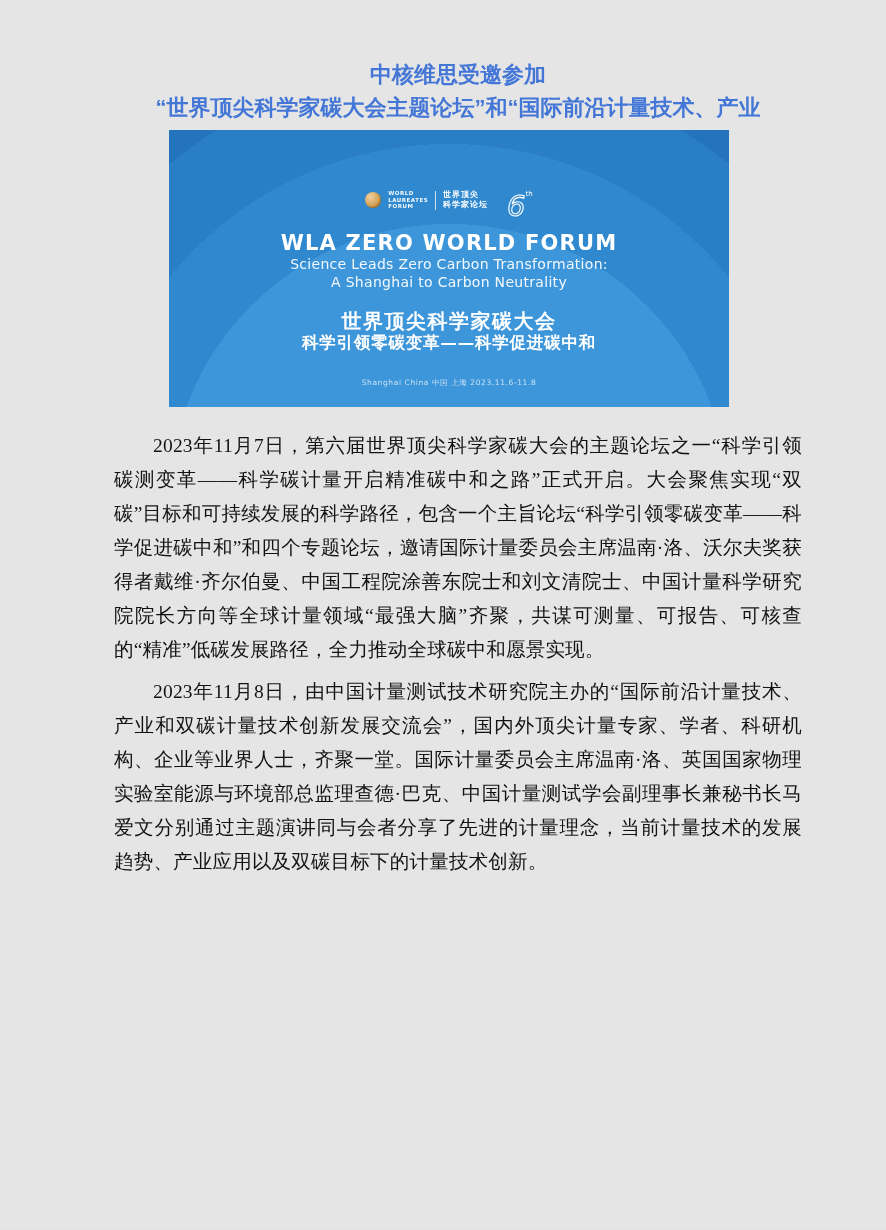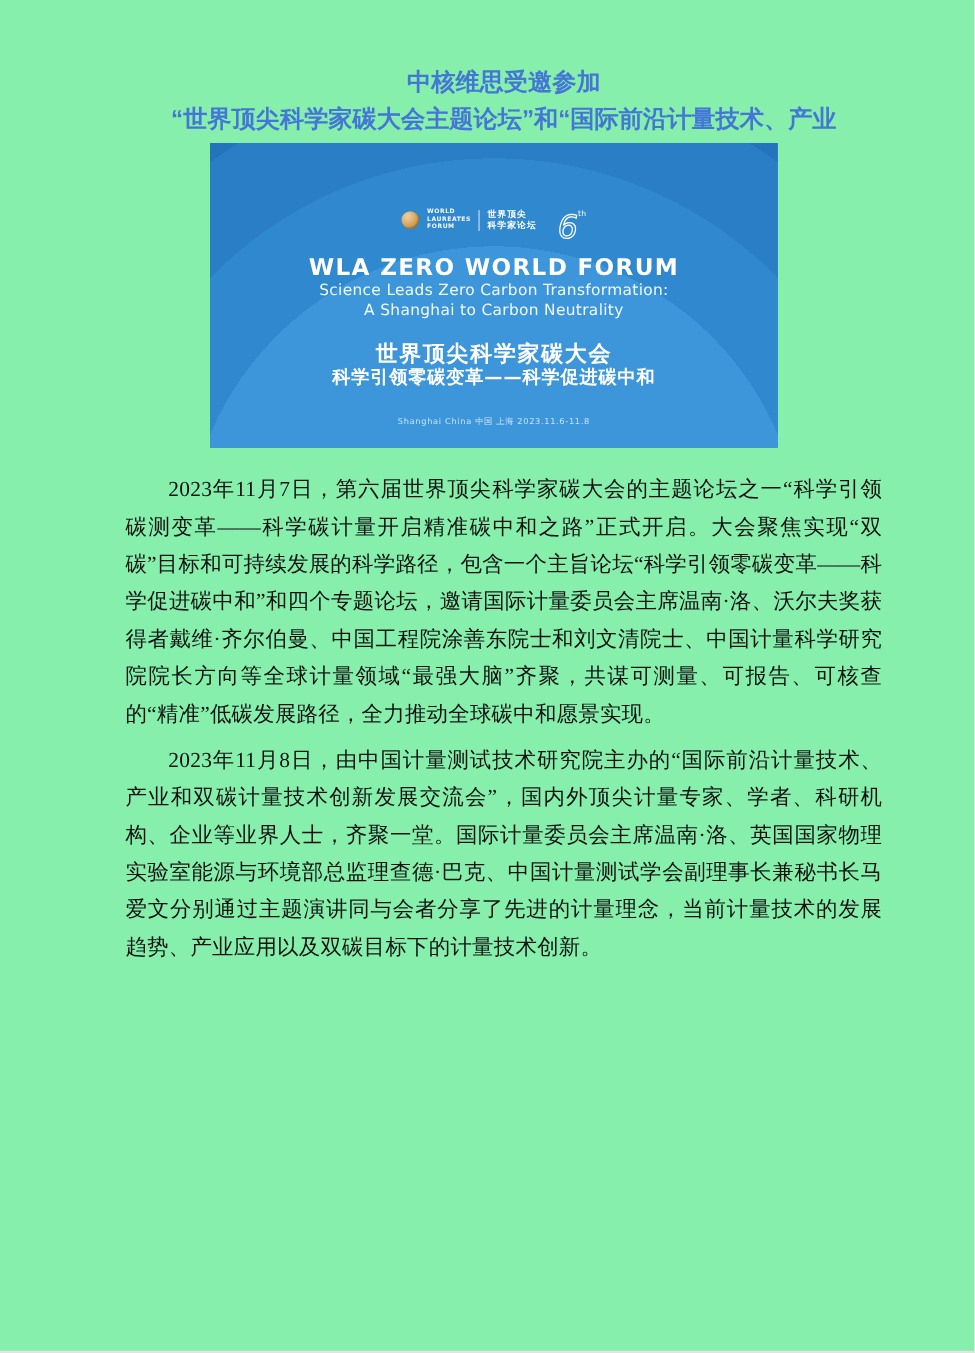--- a/index.html
+++ b/index.html
@@ -2,21 +2,21 @@
 <html><head>
 <meta charset="utf-8">
 <style>
   html, body { margin: 0; padding: 0; background: #fafafa; }
   .page {
     position: relative;
     width: 886px;
     height: 1230px;
     margin: 0 auto;
     box-sizing: border-box;
-    background: #86efac;
+    background: #e5e5e5;
     border-bottom: 2px solid #e3e3e3;
     overflow: hidden;
     padding: 58px 84px 0 114px;
     font-family: "Liberation Serif", "DejaVu Serif", serif;
     color: #121212;
   }
   .title {
     margin: 0;
     text-align: center;
     font-family: "Liberation Sans", "DejaVu Sans", sans-serif;
@@ -35,21 +35,21 @@
     letter-spacing: 0.2px;
   }
   .para-first { margin-top: 41px; }
   .para-after-banner { margin-top: 0; }
   .para-last { margin-top: 8px; }
 
   
   .banner {
     position: relative;
     left: -9px;
-    width: 516px;
+    width: 560px;
     height: 277px;
     margin: 6px auto 22px;
     overflow: hidden;
     text-align: center;
     color: #ffffff;
     font-family: "DejaVu Sans", "Liberation Sans", sans-serif;
     background: #2374bd radial-gradient(circle 620px at 50% 135%,
       #3e96da 0 280px,
       #3089cf 280px 360px,
       #2a7ec6 360px 440px,

